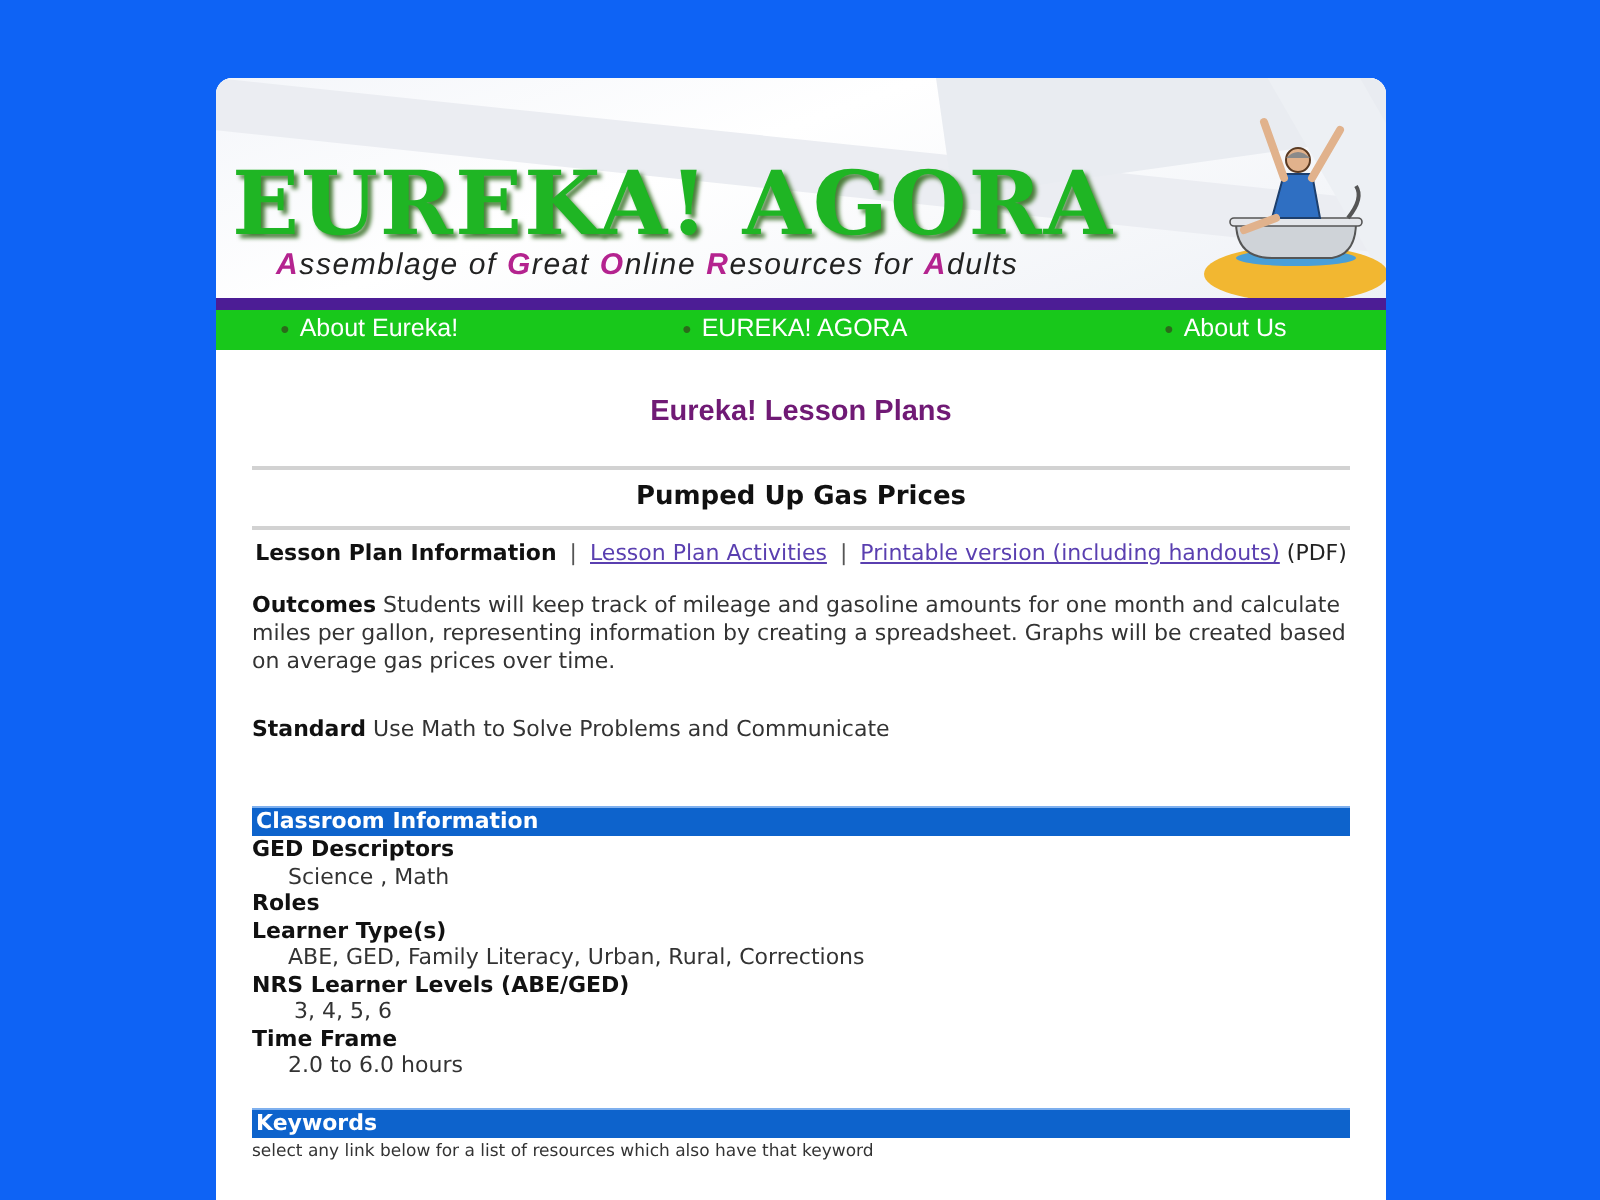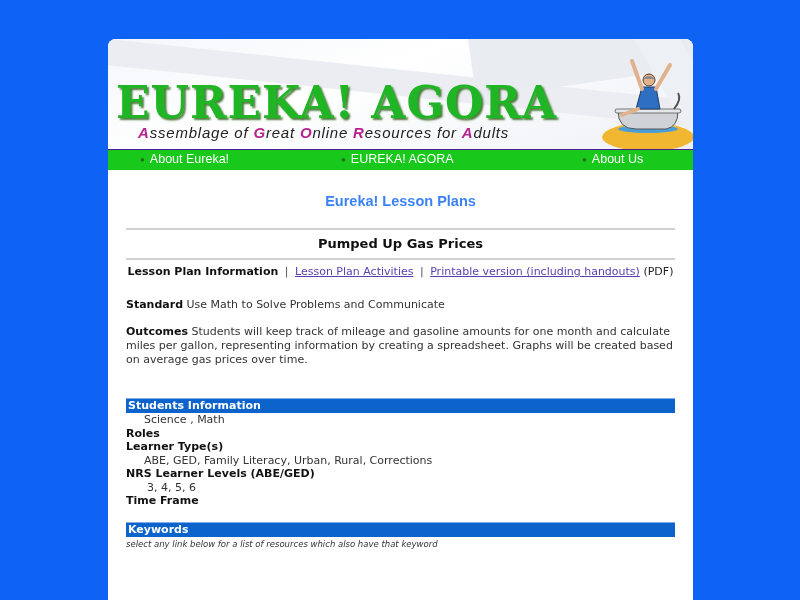--- a/index.html
+++ b/index.html
@@ -29,31 +29,31 @@
     .logo-sub {
       position: absolute; left: 30px; top: 85px;
       font-family: "Liberation Sans", sans-serif; font-style: italic;
       font-size: 15px; letter-spacing: 0.8px; color: #222;
       white-space: nowrap;
     }
     .logo-sub .cap { color: #b4238f; font-weight: bold; }
     .mascot { position: absolute; right: 0; top: 10px; width: 105px; height: 100px; }
     .navbar {
       height: 20px; background: #18c81b; position: relative;
-      border-top: 1px solid #4c1d95;
+      border-top: 6px solid #4c1d95;
     }
     .nav-item {
       position: absolute; top: 2px; color: #fff;
       font-family: "Liberation Sans", sans-serif; font-size: 12.5px;
       text-decoration: none; white-space: nowrap; cursor: pointer;
     }
     .nav-item .bullet { font-size: 8px; color: #2a6b1a; margin-right: 5px; position: relative; top: -1px; }
     .content { padding: 0 18px; }
     .section-title {
-      text-align: center; color: #3b82f6; font-family: "Liberation Sans", sans-serif;
+      text-align: center; color: #701a75; font-family: "Liberation Sans", sans-serif;
       font-weight: bold; font-size: 14.5px; margin-top: 23px; height: 18px;
     }
     hr.rule { border: 0; border-top: 2px solid #d2d2d2; margin: 0; }
     .lesson-title {
       text-align: center; font-weight: bold; font-size: 13px; color: #111;
       padding: 6px 0 7px;
     }
     .tabs-line {
       text-align: center; font-size: 11px; color: #222; margin-top: 5px;
     }
@@ -61,21 +61,21 @@
     .tabs-line a { color: #5a3fb0; text-decoration: underline; cursor: pointer; }
     .tabs-line .sep { color: #555; margin: 0 3px; }
     .para { font-size: 11px; color: #333; line-height: 14px; margin: 0; }
     .para b { color: #111; }
     .bar {
       background: #0d63cc; color: #fff; font-weight: bold; font-size: 11px;
       padding: 0 2px; height: 14px; line-height: 14px; border-top: 1px solid #7fb0ee;
     }
     .dl-term { font-weight: bold; font-size: 11px; color: #111; line-height: 13.5px; }
     .dl-def { font-size: 11px; color: #333; padding-left: 18px; line-height: 13.5px; }
-    .small-note { font-size: 8.5px; color: #333; margin-top: 2px; font-style: italic; }
+    .small-note { font-size: 8.5px; color: #333; margin-top: 2px; }
   </style>
 </head>
 <body>
 
 <div class="page">
 
   <div class="banner">
     <div class="ray" style="left:0;top:0;width:700px;height:26px;transform:rotate(6deg);background:#ebedf2;"></div>
     <div class="ray" style="left:360px;top:0;width:300px;height:60px;transform:rotate(-8deg);background:#e9ecf1;"></div>
     <div class="ray" style="left:520px;top:-10px;width:40px;height:160px;transform:rotate(-30deg);background:#edf0f4;"></div>
@@ -122,38 +122,40 @@
 
     <div class="tabs-line">
       <b>Lesson Plan Information</b>
       <span class="sep">|</span>
       <a>Lesson Plan Activities</a>
       <span class="sep">|</span>
       <a>Printable version (including handouts)</a>
       <span>(PDF)</span>
     </div>
 
+    <p class="para" style="margin-top:13px;">
+      <b>Outcomes</b>
+      <span>Students will keep track of mileage and gasoline amounts for one month and calculate miles per gallon, representing information by creating a spreadsheet. Graphs will be created based on average gas prices over time.</span>
+    </p>
+
     <p class="para" style="margin-top:20px;">
       <b>Standard</b>
       <span>Use Math to Solve Problems and Communicate</span>
     </p>
 
-    <p class="para" style="margin-top:13px;">
-      <b>Outcomes</b>
-      <span>Students will keep track of mileage and gasoline amounts for one month and calculate miles per gallon, representing information by creating a spreadsheet. Graphs will be created based on average gas prices over time.</span>
-    </p>
-
-    <div class="bar" style="margin-top:31px;">Students Information</div>
+    <div class="bar" style="margin-top:31px;">Classroom Information</div>
 
     <div>
+      <div class="dl-term">GED Descriptors</div>
       <div class="dl-def">Science , Math</div>
       <div class="dl-term">Roles</div>
       <div class="dl-term">Learner Type(s)</div>
       <div class="dl-def">ABE, GED, Family Literacy, Urban, Rural, Corrections</div>
       <div class="dl-term">NRS Learner Levels (ABE/GED)</div>
       <div class="dl-def" style="padding-left:21px;"> 3, 4, 5, 6</div>
       <div class="dl-term">Time Frame</div>
+      <div class="dl-def">2.0 to 6.0 hours</div>
     </div>
 
     <div class="bar" style="margin-top:14px;">Keywords</div>
     <div class="small-note">select any link below for a list of resources which also have that keyword</div>
   </div>
 </div>
 
 </body></html>

